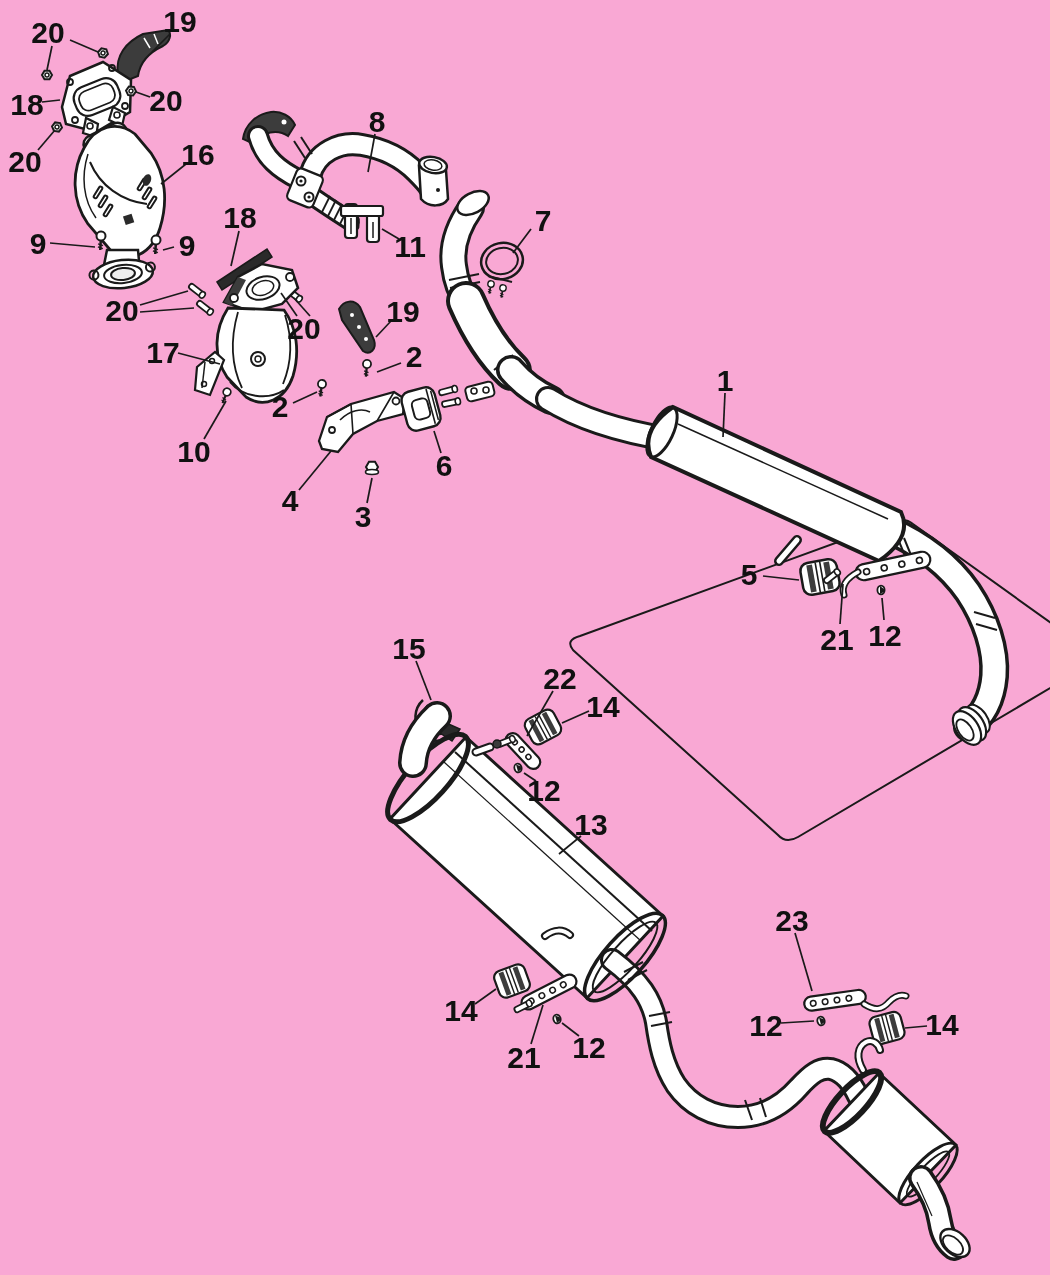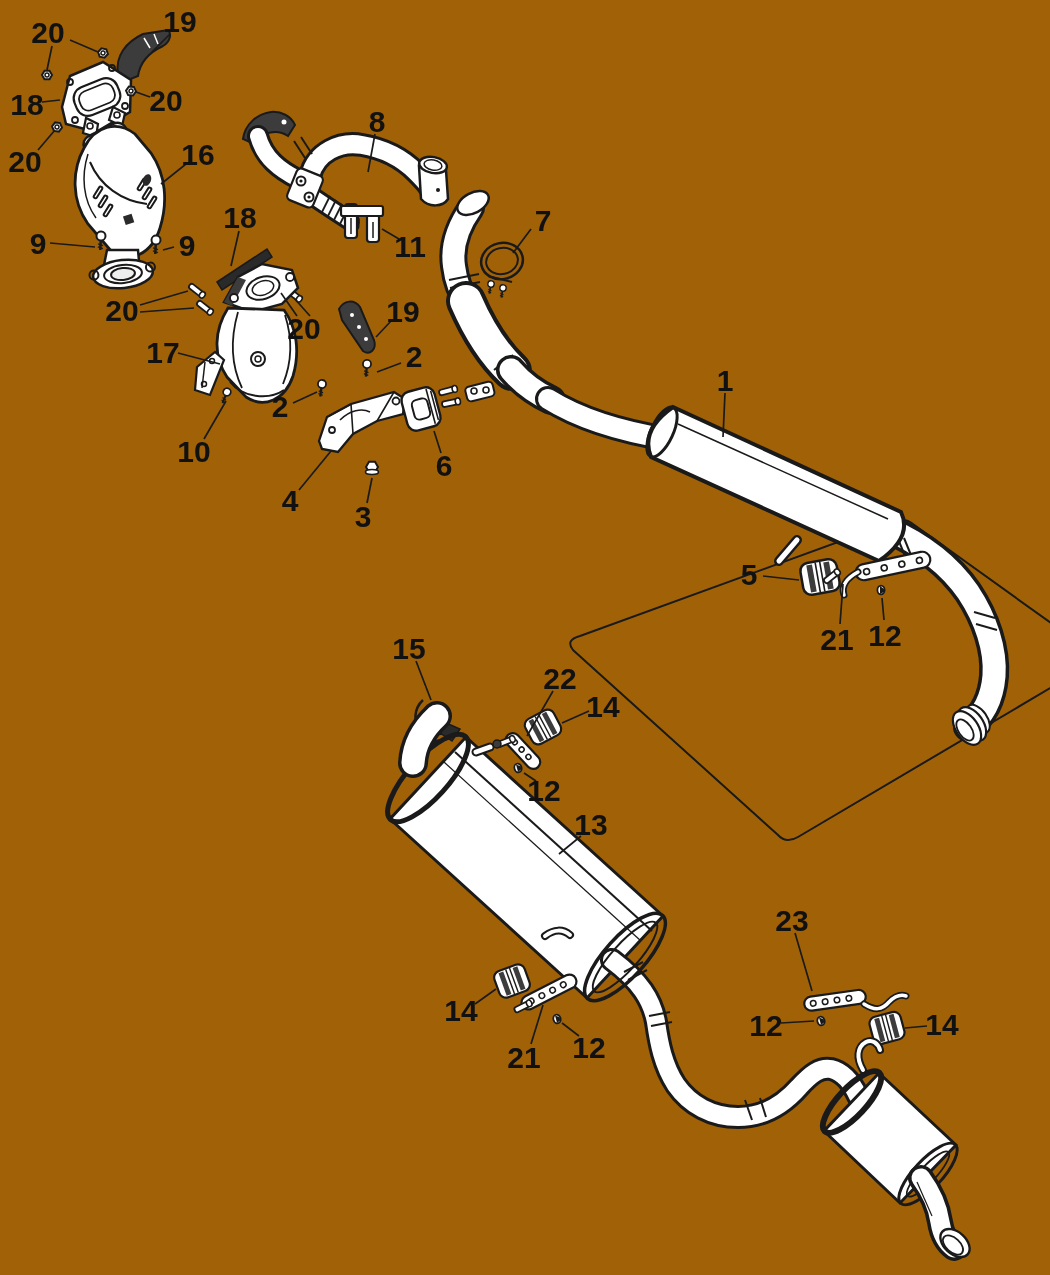--- a/index.html
+++ b/index.html
@@ -1,16 +1,16 @@
 <!DOCTYPE html>
 <html><head>
 <meta charset="utf-8">
 <style>
   html,body{margin:0;padding:0;background:#fff;}
-  .stage{position:relative;width:1050px;height:1275px;background:#a16207;overflow:hidden;
+  .stage{position:relative;width:1050px;height:1275px;background:#f9a8d4;overflow:hidden;
          font-family:"Liberation Sans", sans-serif;}
   svg{position:absolute;left:0;top:0;}
   .num{font-family:"Liberation Sans", sans-serif;font-weight:700;font-size:30px;fill:#111;
        text-anchor:middle;dominant-baseline:central;}
   .leader{stroke:#1a1a1a;stroke-width:1.7;fill:none;}
   .ln{stroke:#1a1a1a;fill:none;}
   .wh{fill:#ffffff;stroke:#1a1a1a;}
   .dk{fill:#3c3c3c;stroke:#1a1a1a;}
 </style>
 </head>

